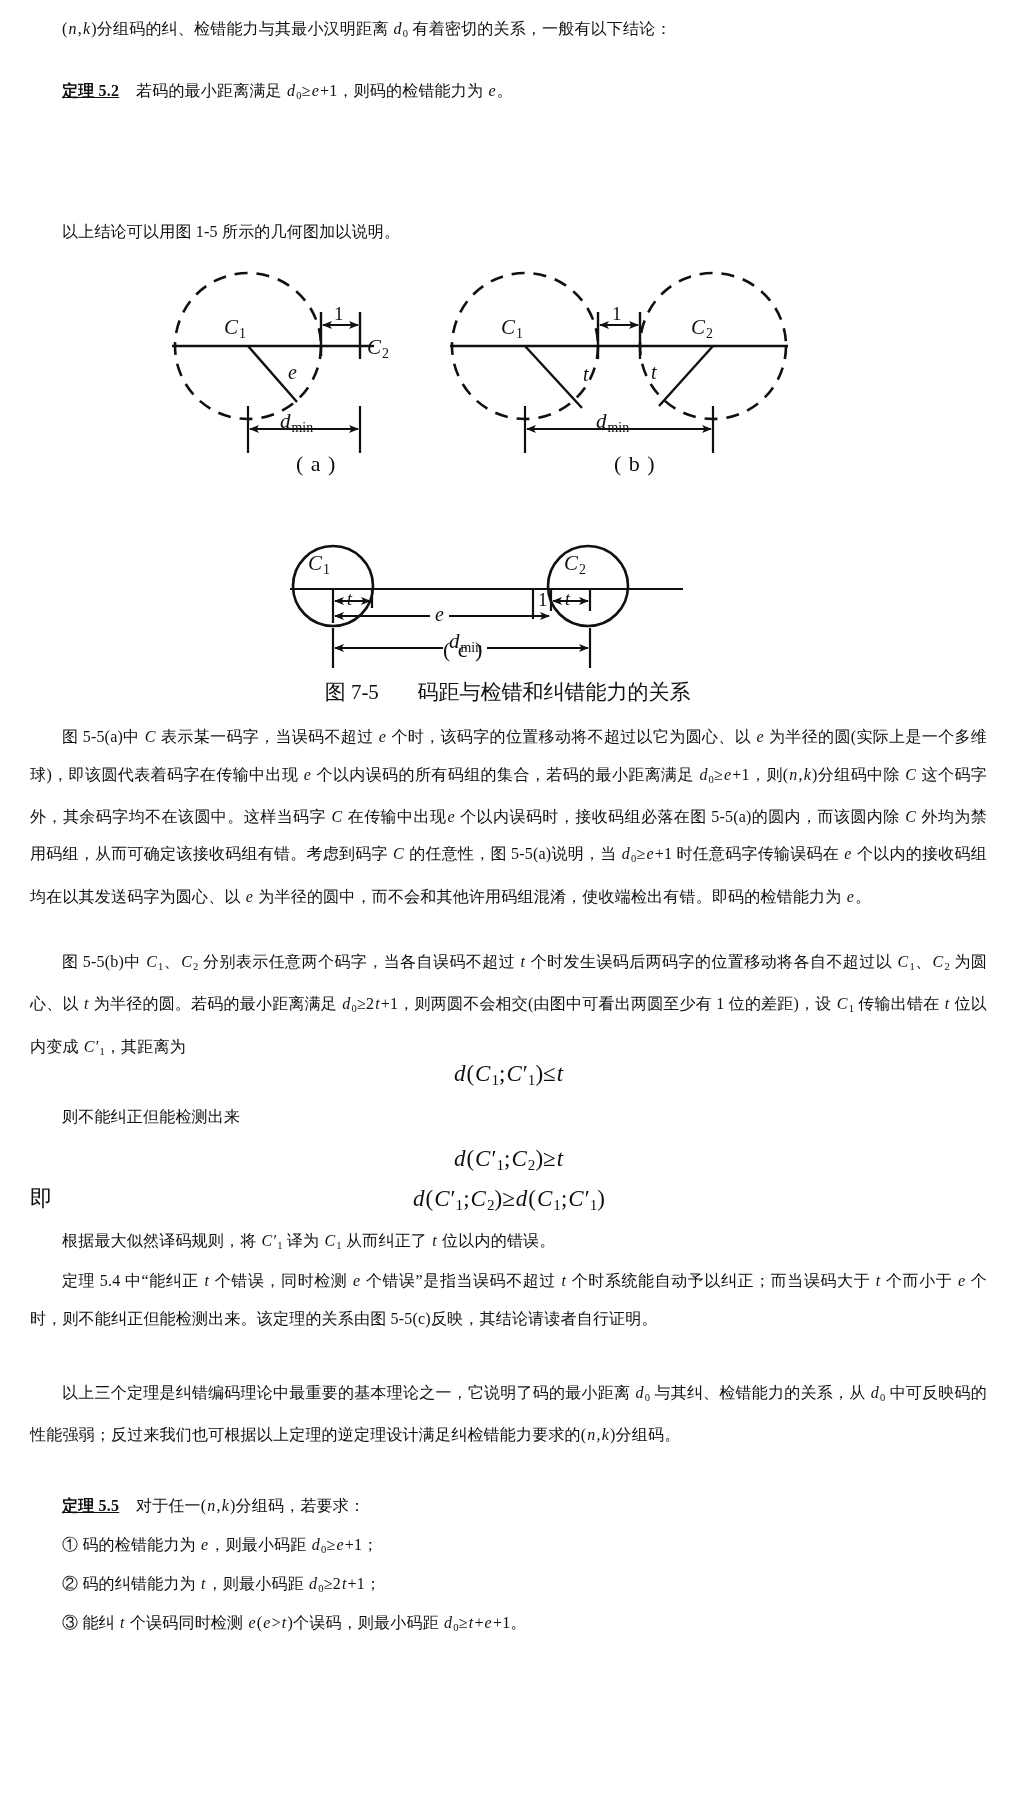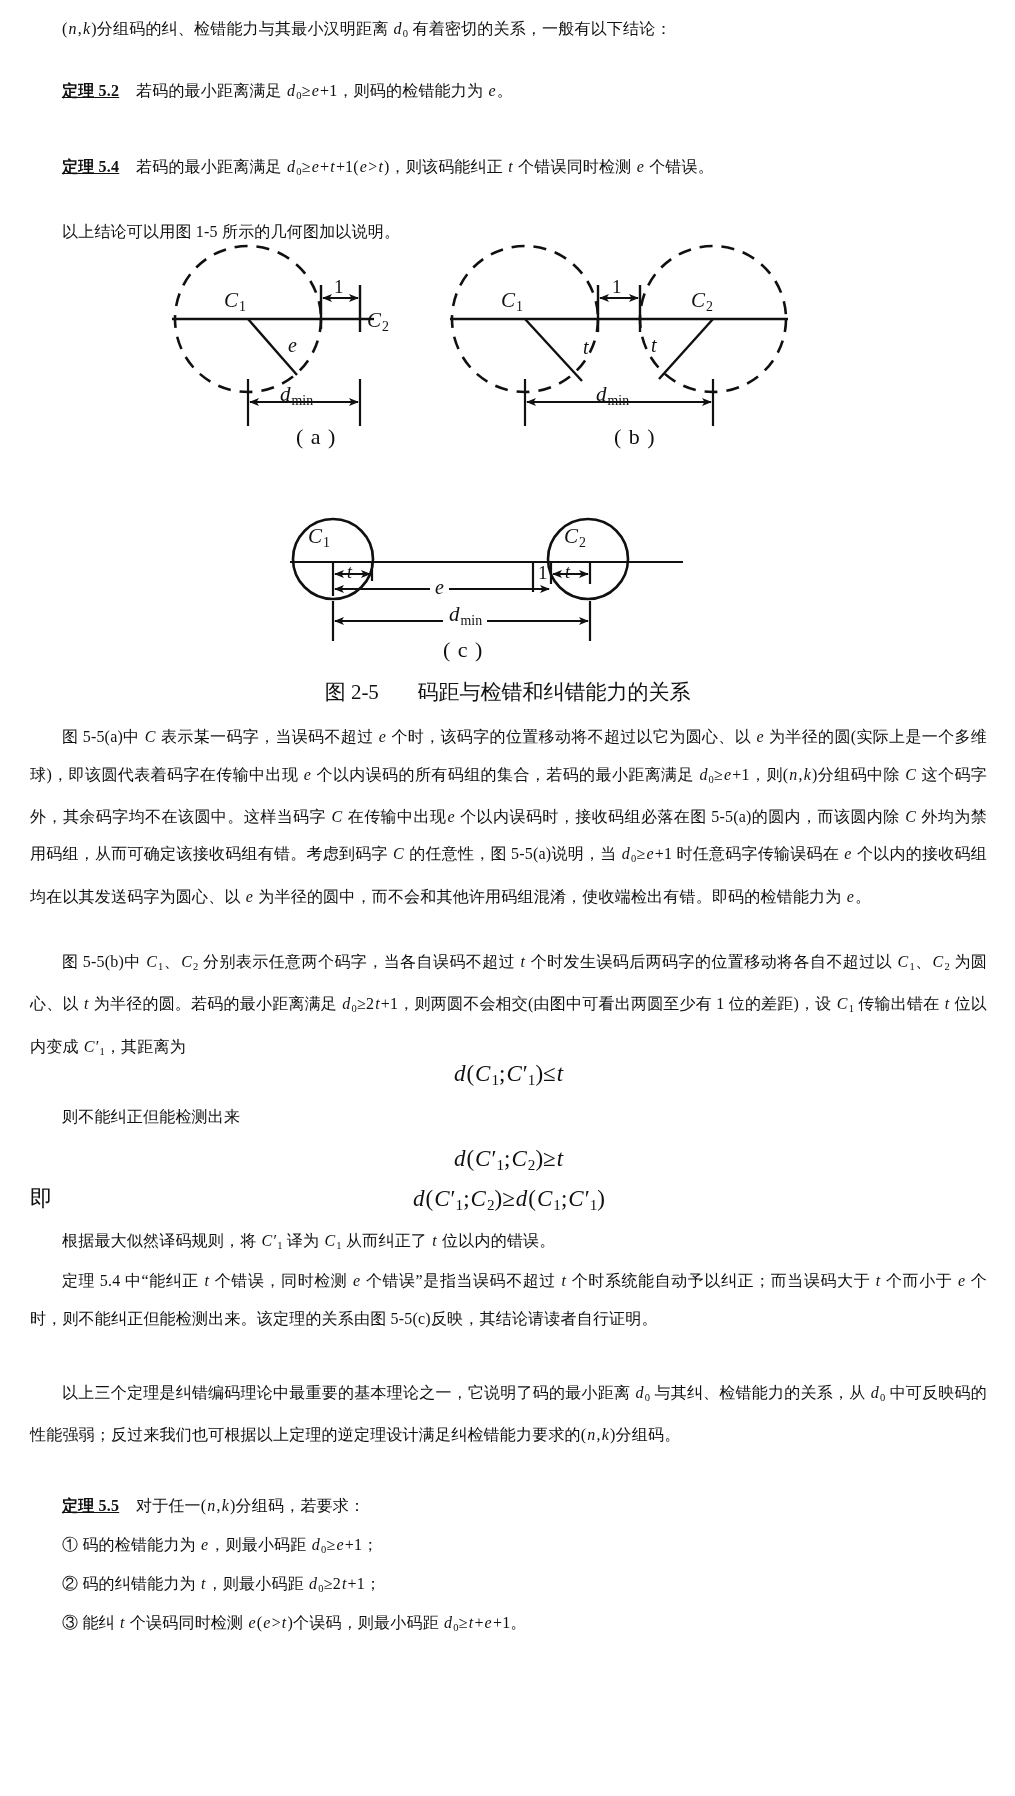--- a/index.html
+++ b/index.html
@@ -69,42 +69,39 @@
   }
   .sub-label {
     position: absolute;
     font-size: 22px;
     letter-spacing: 1px;
   }
   svg { display: block; }
   .figure-wrap {
     position: absolute;
     left: 0;
-    top: 236px;
+    top: 263px;
     width: 938px;
     height: 420px;
   }
 </style>
 </head>
 <body>
 
 <div class="page">
 
   <div class="body-text indent" style="top:10px;">
     <span>(<em class="mi">n</em>,<em class="mi">k</em>)分组码的纠、检错能力与其最小汉明距离 <em class="mi">d</em><span class="subn">0</span> 有着密切的关系，一般有以下结论：</span>
   </div>
 
   <div class="body-text indent" style="top:72px;">
     <span class="thm-label">定理 5.2</span>&nbsp;&nbsp;&nbsp;&nbsp;<span>若码的最小距离满足 <em class="mi">d</em><span class="subn">0</span>≥<em class="mi">e</em>+1，则码的检错能力为 <em class="mi">e</em>。</span>
   </div>
 
 
-  <div class="body-text indent" style="top:148px;">
-    <span class="thm-label">定理 5.4</span>&nbsp;&nbsp;&nbsp;&nbsp;<span>若码的最小距离满足 <em class="mi">d</em><span class="subn">0</span>≥<em class="mi">e</em>+<em class="mi">t</em>+1(<em class="mi">e</em>&gt;<em class="mi">t</em>)，则该码能纠正 <em class="mi">t</em> 个错误同时检测 <em class="mi">e</em> 个错误。</span>
-  </div>
 
   <div class="body-text indent" style="top:213px;">
     <span>以上结论可以用图 1-5 所示的几何图加以说明。</span>
   </div>
 
   <div class="figure-wrap">
     <svg width="1015" height="420" viewBox="0 0 1015 420">
       <defs>
         <marker id="ah" markerWidth="10" markerHeight="8" refX="9" refY="4" orient="auto" markerUnits="userSpaceOnUse">
           <path d="M0,0 L10,4 L0,8 L2.5,4 Z" fill="#101010"></path>
@@ -224,21 +221,21 @@
     </div>
     <div style="position:absolute;left:538px;top:326px;font-size:19px;">1</div>
     <div style="position:absolute;left:443px;top:366px;font-size:21px;background:#fff;padding:0 5px;">
       <em class="mi">d</em><span class="subn">min</span>
     </div>
   </div>
 
   <div class="sub-label" style="left:443px;top:637px;">( c )</div>
 
   <div class="fig-caption" style="top:678px;">
-    <span>图 2-5</span>
+    <span>图 7-5</span>
     <span style="display:inline-block;width:28px;"></span>
     <span>码距与检错和纠错能力的关系</span>
   </div>
 
   <div class="body-text indent" style="top:718px;">
     <span>图 5-5(a)中 <em class="mi">C</em> 表示某一码字，当误码不超过 <em class="mi">e</em> 个时，该码字的位置移动将不超过以它为圆心、以 <em class="mi">e</em> 为半径的圆(实际上是一个多维球)，即该圆代表着码字在传输中出现 <em class="mi">e</em> 个以内误码的所有码组的集合，若码的最小距离满足 <em class="mi">d</em><span class="subn">0</span>≥<em class="mi">e</em>+1，则(<em class="mi">n</em>,<em class="mi">k</em>)分组码中除 <em class="mi">C</em> 这个码字外，其余码字均不在该圆中。这样当码字 <em class="mi">C</em> 在传输中出现<em class="mi">e</em> 个以内误码时，接收码组必落在图 5-5(a)的圆内，而该圆内除 <em class="mi">C</em> 外均为禁用码组，从而可确定该接收码组有错。考虑到码字 <em class="mi">C</em> 的任意性，图 5-5(a)说明，当 <em class="mi">d</em><span class="subn">0</span>≥<em class="mi">e</em>+1 时任意码字传输误码在 <em class="mi">e</em> 个以内的接收码组均在以其发送码字为圆心、以 <em class="mi">e</em> 为半径的圆中，而不会和其他许用码组混淆，使收端检出有错。即码的检错能力为 <em class="mi">e</em>。</span>
   </div>
 
   <div class="body-text indent" style="top:943px;">
     <span>图 5-5(b)中 <em class="mi">C</em><span class="subn">1</span>、<em class="mi">C</em><span class="subn">2</span> 分别表示任意两个码字，当各自误码不超过 <em class="mi">t</em> 个时发生误码后两码字的位置移动将各自不超过以 <em class="mi">C</em><span class="subn">1</span>、<em class="mi">C</em><span class="subn">2</span> 为圆心、以 <em class="mi">t</em> 为半径的圆。若码的最小距离满足 <em class="mi">d</em><span class="subn">0</span>≥2<em class="mi">t</em>+1，则两圆不会相交(由图中可看出两圆至少有 1 位的差距)，设 <em class="mi">C</em><span class="subn">1</span> 传输出错在 <em class="mi">t</em> 位以内变成 <em class="mi">C</em><span class="prime">′</span><span class="subn">1</span>，其距离为</span>

